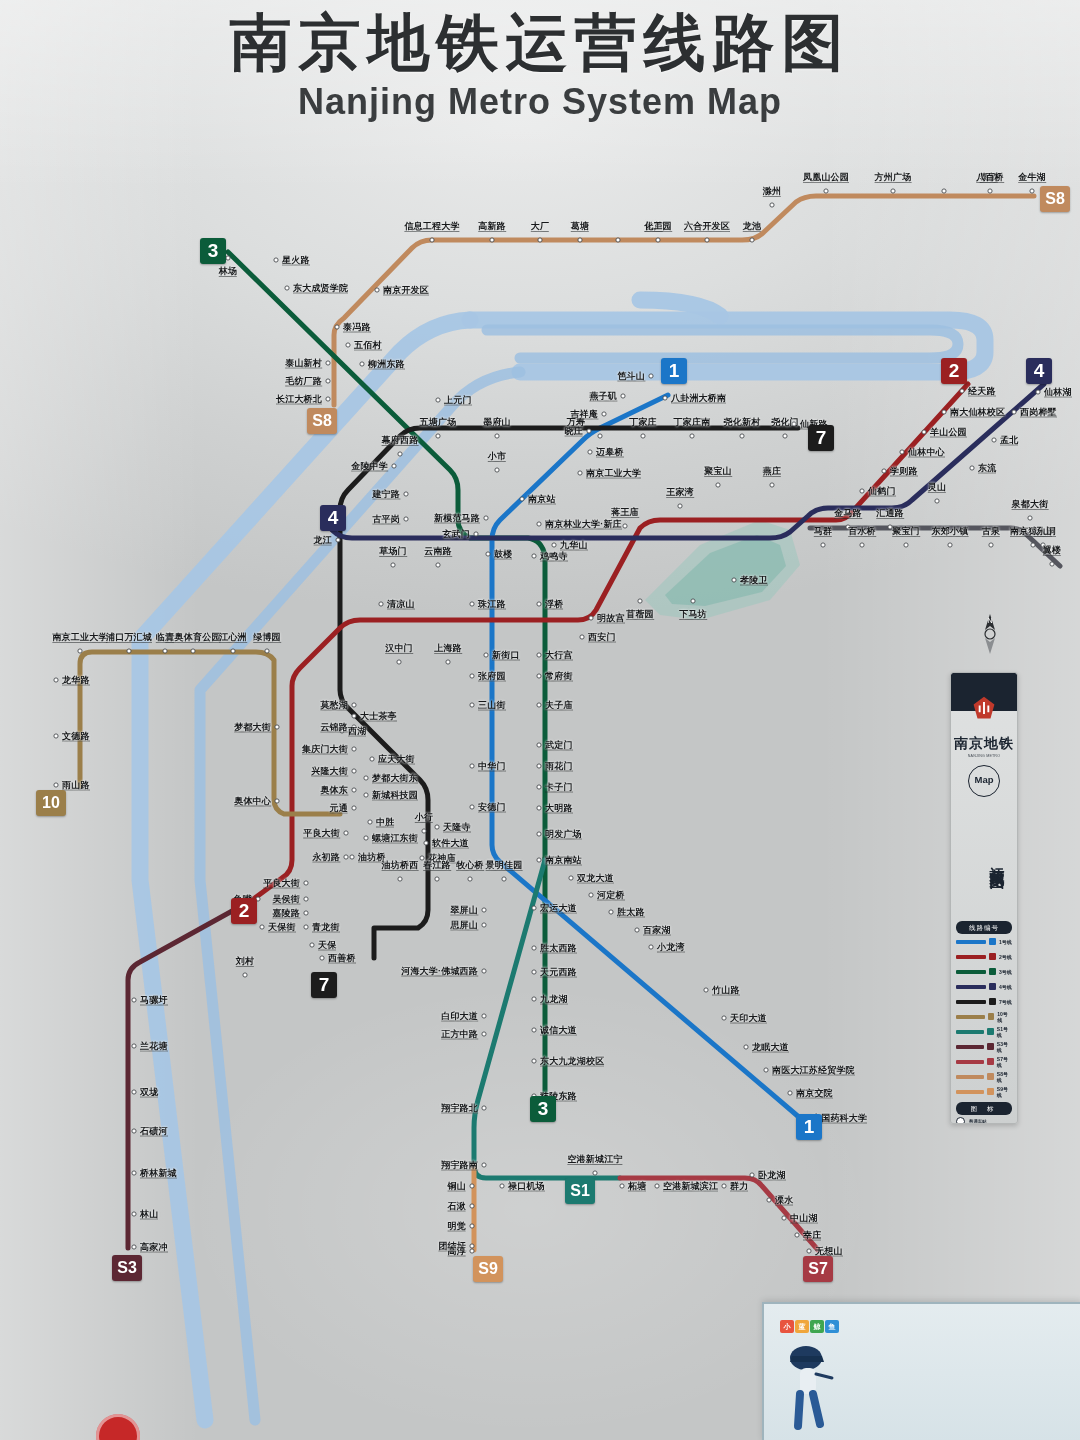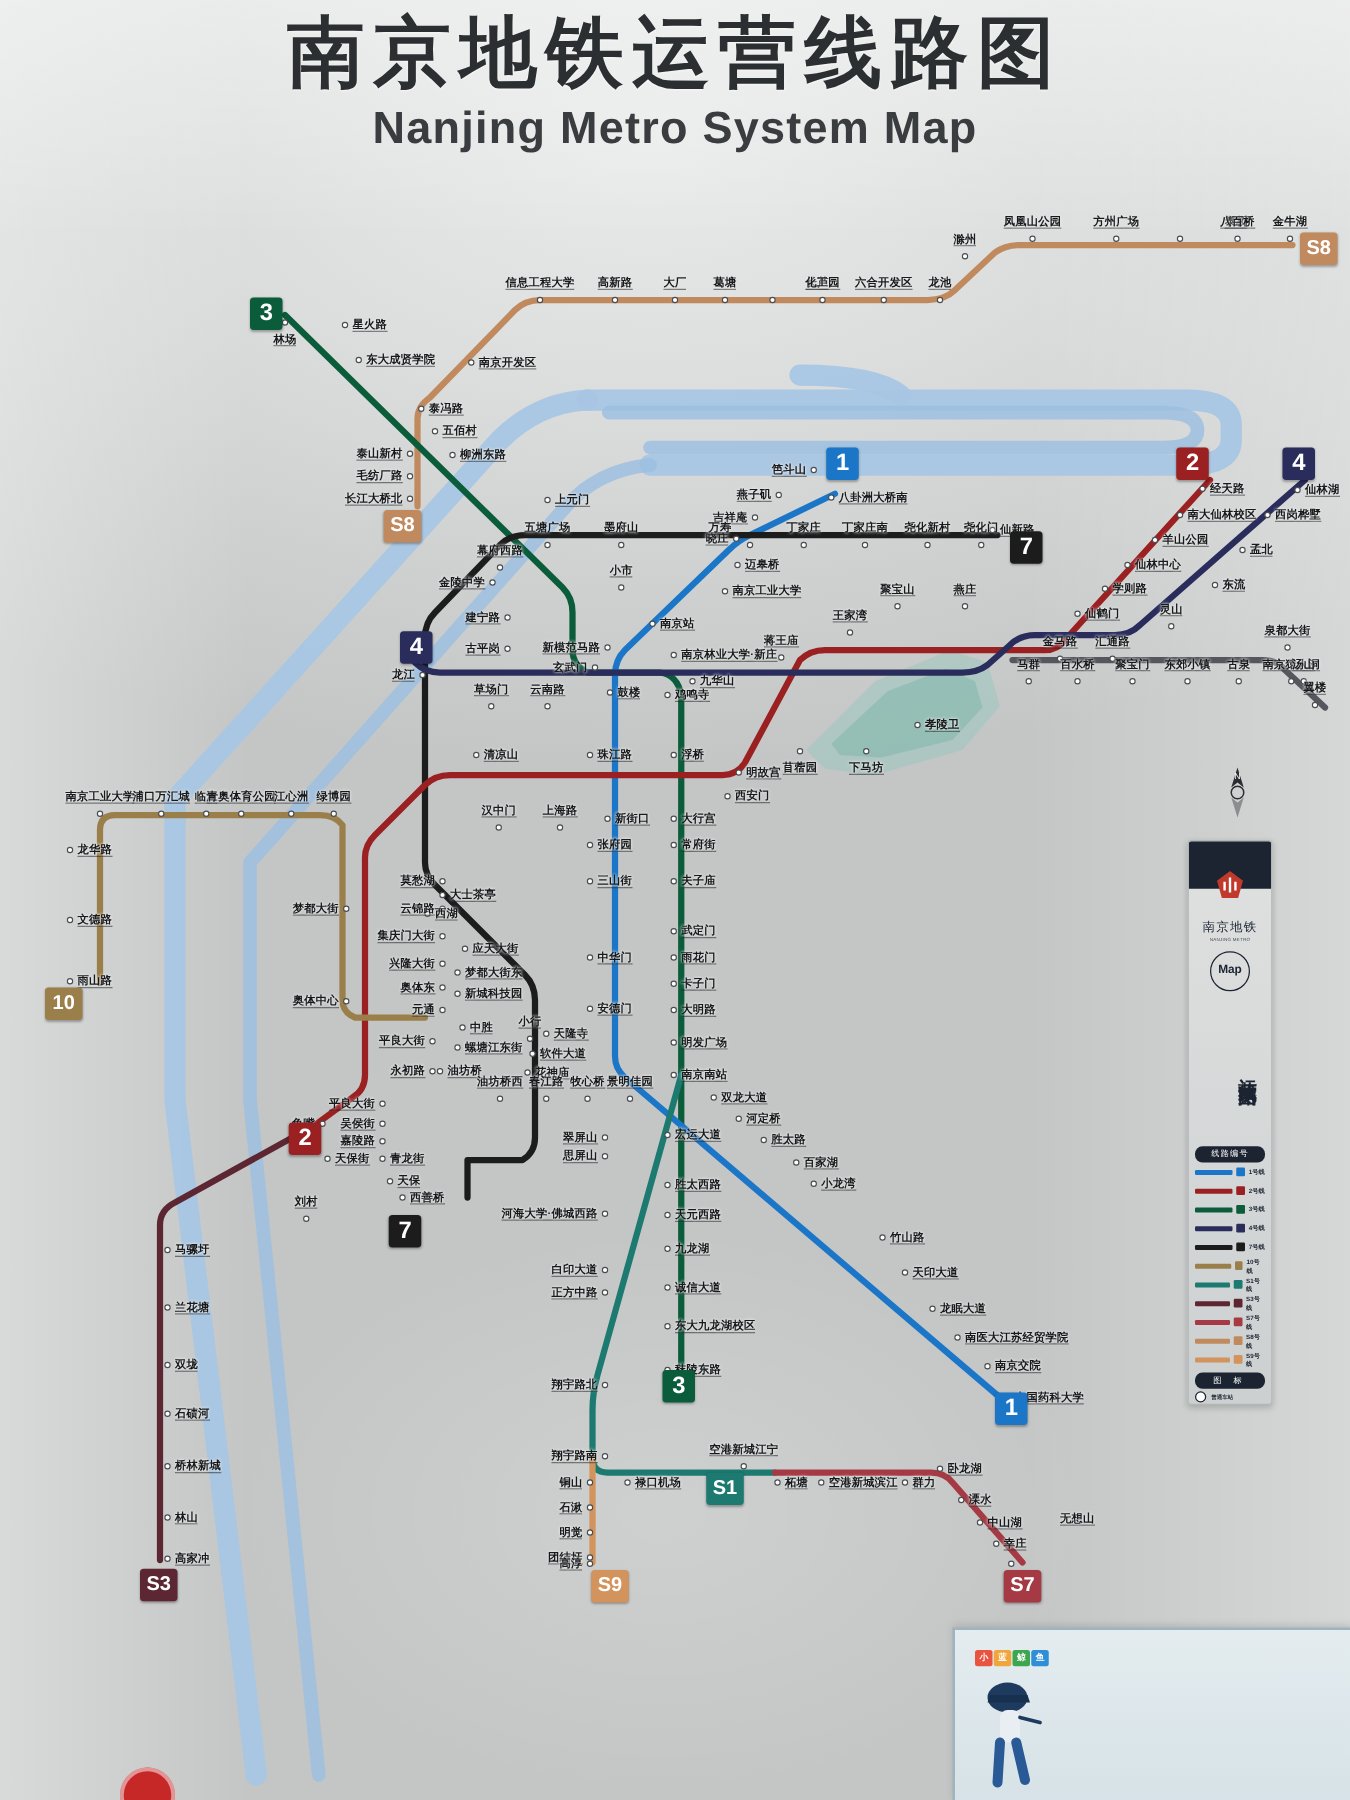--- a/index.html
+++ b/index.html
@@ -64,21 +64,21 @@
     border:1px solid #b4b7b7;border-radius:3px;
     box-shadow:0 2px 5px rgba(0,0,0,.18);
     overflow:hidden;
   }
   #legend-top{height:38px;background:#1b2430;border-radius:2px 2px 0 0;position:relative;}
   .metro-logo{
     position:absolute;left:50%;bottom:-10px;transform:translateX(-50%);
     width:26px;height:26px;
   }
   #legend-brand{text-align:center;margin-top:16px;}
-  #legend-brand .cn{font-size:10px;font-weight:400;color:#1b2430;letter-spacing:1px;margin-top:24px;}
+  #legend-brand .cn{font-size:14px;font-weight:700;color:#1b2430;letter-spacing:1px;margin-top:24px;}
   #legend-brand .en{font-size:3.6px;color:#434a52;letter-spacing:.2px;margin-top:1px;}
   #map-emblem{margin:7px auto 0;width:30px;height:30px;border:1.6px solid #1b2430;border-radius:50%;
     font-size:9.5px;font-weight:700;color:#1b2430;line-height:28px;text-align:center;}
   #legend-vert{
     margin:4px auto 0;width:44px;height:118px;text-align:center;
     font-size:15px;font-weight:700;color:#1b2430;
     writing-mode:vertical-rl;letter-spacing:2px;
   }
   #sec-lines{margin:2px 5px 0;height:13px;background:#1b2430;border-radius:6px;
     color:#fff;font-size:6.5px;line-height:13px;text-align:center;letter-spacing:1px;}
@@ -517,21 +517,21 @@
     <div class="stn l" style="left: 478px; top: 1165px;"><u>翔宇路南</u></div>
     <div class="stn r" style="left: 508px; top: 1186px;"><u>禄口机场</u></div>
     <div class="stn c" style="left: 595px; top: 1166px;"><u>空港新城江宁</u></div>
     <div class="stn r" style="left: 628px; top: 1186px;"><u>柘塘</u></div>
     <div class="stn r" style="left: 663px; top: 1186px;"><u>空港新城滨江</u></div>
     <div class="stn r" style="left: 730px; top: 1186px;"><u>群力</u></div>
     <div class="stn r" style="left: 758px; top: 1175px;"><u>卧龙湖</u></div>
     <div class="stn r" style="left: 775px; top: 1200px;"><u>溧水</u></div>
     <div class="stn r" style="left: 790px; top: 1218px;"><u>中山湖</u></div>
     <div class="stn r" style="left: 803px; top: 1235px;"><u>幸庄</u></div>
-    <div class="stn r" style="left: 815px; top: 1215px; margin-left: 33px;"><u>无想山</u></div>
+    <div class="stn r" style="left: 815px; top: 1251px;"><u>无想山</u></div>
     <div class="stn l" style="left: 466px; top: 1186px;"><u>铜山</u></div>
     <div class="stn l" style="left: 466px; top: 1206px;"><u>石湫</u></div>
     <div class="stn l" style="left: 466px; top: 1226px;"><u>明觉</u></div>
     <div class="stn l" style="left: 466px; top: 1246px;"><u>团结圩</u></div>
     <div class="stn l" style="left: 466px; top: 1251px;"><u>高淳</u></div>
     <div class="stn l" style="left: 478px; top: 1034px;"><u>正方中路</u></div>
     <div class="stn l" style="left: 478px; top: 1016px;"><u>白印大道</u></div>
     <div class="stn l" style="left: 478px; top: 971px;"><u>河海大学·佛城西路</u></div>
     <div class="stn l" style="left: 478px; top: 925px;"><u>思屏山</u></div>
     <div class="stn l" style="left: 478px; top: 910px;"><u>翠屏山</u></div>

